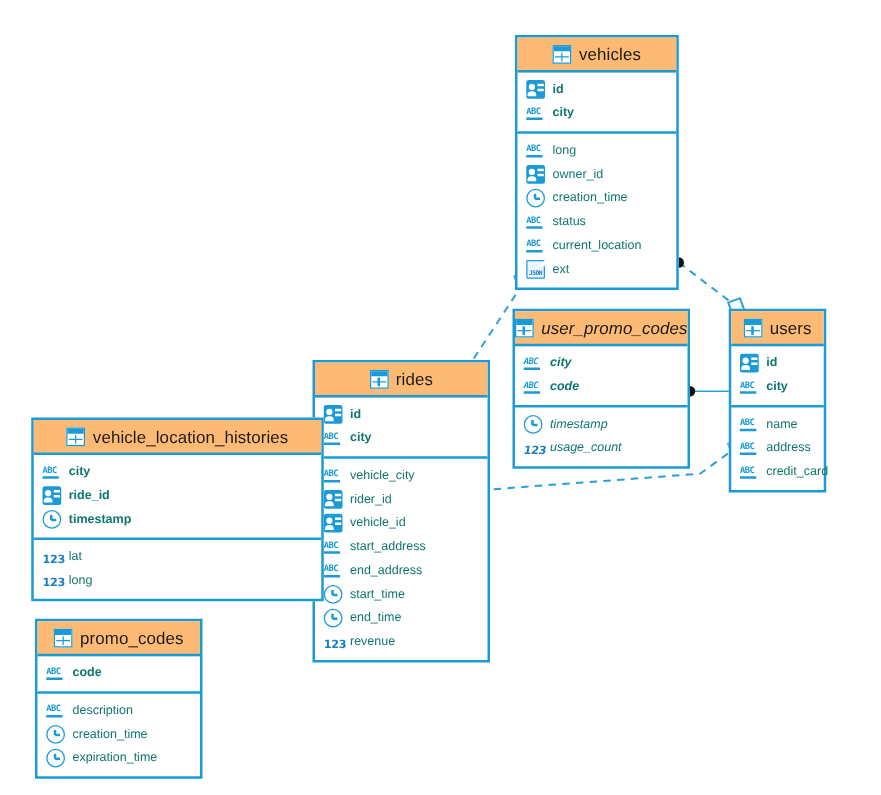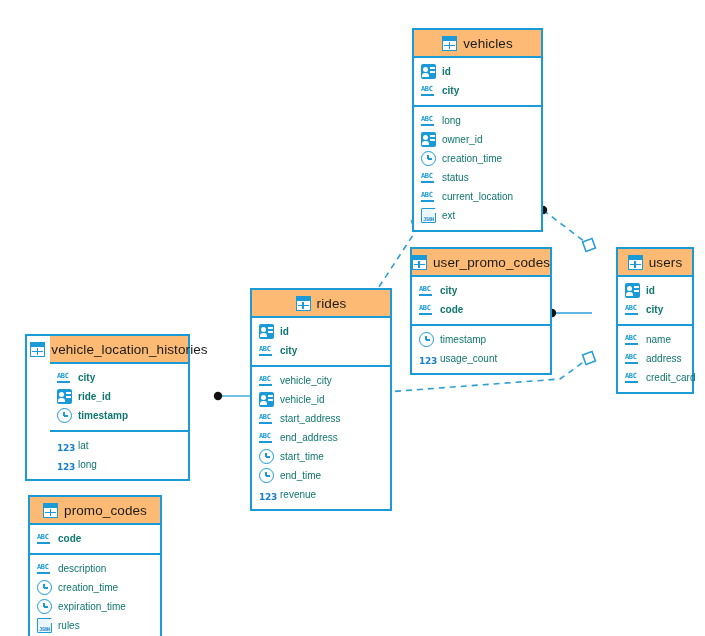--- a/index.html
+++ b/index.html
@@ -205,21 +205,21 @@
           <span class="field-name">current_location</span>
         </div>
         <div class="field-row">
           <span class="ic ic-json">
             <i>JSON</i>
           </span>
           <span class="field-name">ext</span>
         </div>
       </div>
     </div>
-    <div class="table-node" style="left: 410px; top: 247px; width: 142px;">
+    <div class="table-node" style="left: 410px; top: 247px; width: 142px; font-style: italic;">
       <div class="tbl-header">
         <span class="ic ic-tbl">
           <i></i>
           <u></u>
         </span>
         <span class="tbl-title">user_promo_codes</span>
       </div>
       <div class="field-group">
         <div class="field-row pk">
           <span class="ic ic-abc">
@@ -242,21 +242,21 @@
           <span class="field-name">timestamp</span>
         </div>
         <div class="field-row">
           <span class="ic ic-num">
             <span>123</span>
           </span>
           <span class="field-name">usage_count</span>
         </div>
       </div>
     </div>
-    <div class="table-node" style="left: 616px; top: 247px; width: 78px; text-align: right;">
+    <div class="table-node" style="left: 583px; top: 247px; width: 78px; text-align: right;">
       <div class="tbl-header">
         <span class="ic ic-tbl">
           <i></i>
           <u></u>
         </span>
         <span class="tbl-title">users</span>
       </div>
       <div class="field-group">
         <div class="field-row pk">
           <span class="ic ic-id">
@@ -321,20 +321,27 @@
           <span class="field-name">city</span>
         </div>
       </div>
       <div class="field-group">
         <div class="field-row">
           <span class="ic ic-abc">
             <span>ABC</span>
             <em></em>
           </span>
           <span class="field-name">vehicle_city</span>
+        </div>
+        <div class="field-row">
+          <span class="ic ic-id">
+            <i></i>
+            <u></u>
+          </span>
+          <span class="field-name">rider_id</span>
         </div>
         <div class="field-row">
           <span class="ic ic-id">
             <i></i>
             <u></u>
           </span>
           <span class="field-name">vehicle_id</span>
         </div>
         <div class="field-row">
           <span class="ic ic-abc">
@@ -359,21 +366,21 @@
           <span class="field-name">end_time</span>
         </div>
         <div class="field-row">
           <span class="ic ic-num">
             <span>123</span>
           </span>
           <span class="field-name">revenue</span>
         </div>
       </div>
     </div>
-    <div class="table-node" style="left: 25px; top: 334px; width: 165px; padding-left: 23px;">
+    <div class="table-node" style="left: 25px; top: 334px; width: 234px;">
       <div class="tbl-header">
         <span class="ic ic-tbl">
           <i></i>
           <u></u>
         </span>
         <span class="tbl-title">vehicle_location_histories</span>
       </div>
       <div class="field-group">
         <div class="field-row pk">
           <span class="ic ic-abc">
@@ -435,21 +442,15 @@
           <span class="field-name">description</span>
         </div>
         <div class="field-row">
           <span class="ic ic-clock"></span>
           <span class="field-name">creation_time</span>
         </div>
         <div class="field-row">
           <span class="ic ic-clock"></span>
           <span class="field-name">expiration_time</span>
         </div>
-        <div class="field-row">
-          <span class="ic ic-json">
-            <i>JSON</i>
-          </span>
-          <span class="field-name">rules</span>
-        </div>
       </div>
     </div>
   </div>
 
 </body></html>

